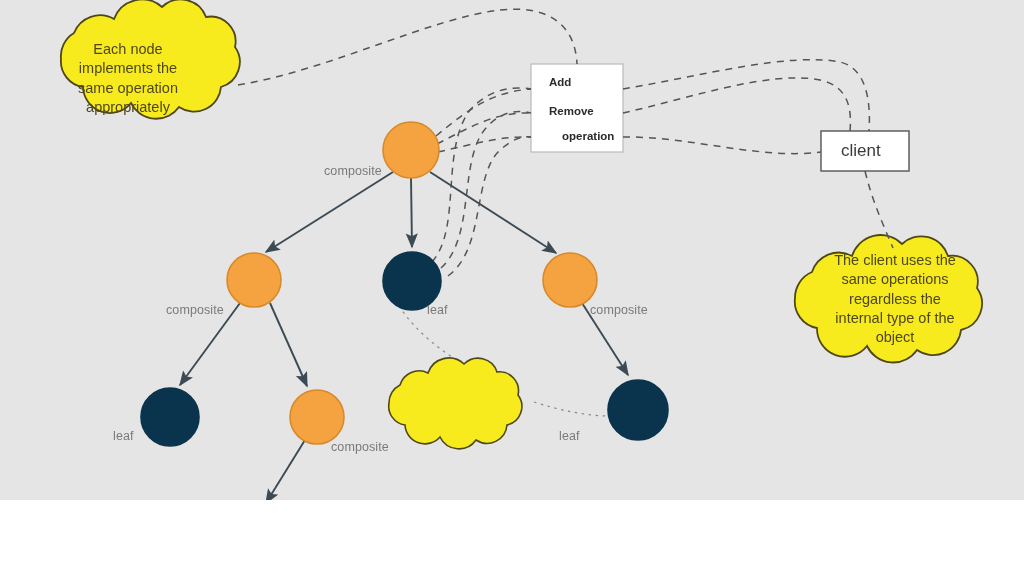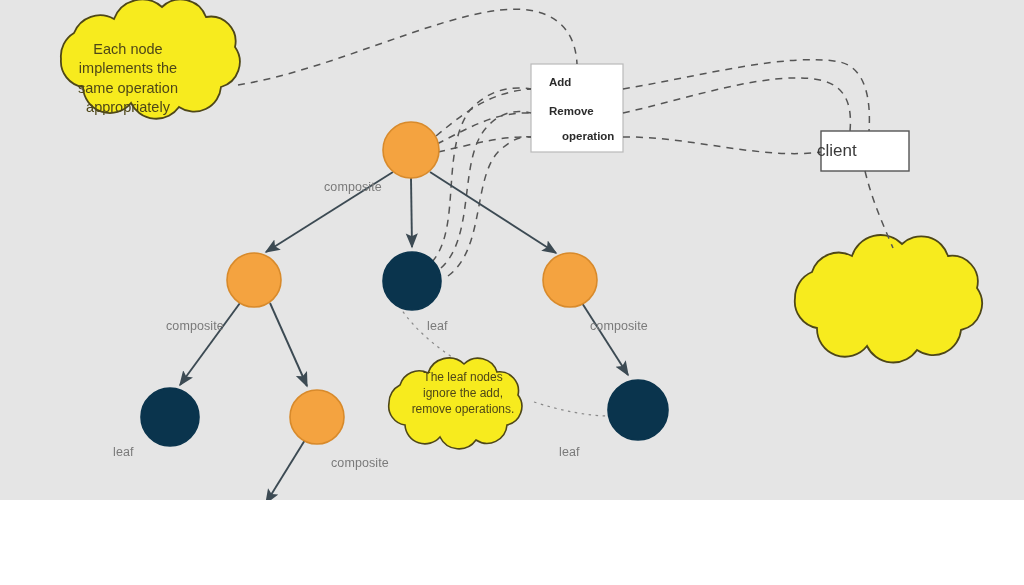--- a/index.html
+++ b/index.html
@@ -24,21 +24,20 @@
     width: 1024px;
     height: 585px;
   }
   .node-label {
     position: absolute;
     font-family: "Liberation Sans", sans-serif;
     font-size: 12.5px;
     color: #7a7a7a;
     white-space: nowrap;
     letter-spacing: 0.1px;
-    margin-top: 16px;
   }
   .cloud-text {
     position: absolute;
     font-family: "Liberation Sans", sans-serif;
     color: #4e4718;
     text-align: center;
     line-height: 1.33;
     white-space: pre-line;
     pointer-events: none;
   }
@@ -161,30 +160,32 @@
     <circle cx="317" cy="417" r="27" fill="#f4a340" stroke="#d88a2b" stroke-width="1.6"></circle>
     <circle cx="255" cy="535" r="28" fill="#0a344d" stroke="#0a344d" stroke-width="1.6"></circle>
     <circle cx="638" cy="410" r="30" fill="#0a344d" stroke="#0a344d" stroke-width="1.6"></circle>
   </svg>
 
   <div class="cloud-text" style="left:44px; top:40px; width:168px; font-size:14.5px;">Each node
 implements the
 same operation
 appropriately</div>
 
+  <div class="cloud-text" style="left:805px; top:251px; width:180px; font-size:14.5px;">The client uses the
+same operations
+regardless the
+internal type of the
+object</div>
 
-  <div class="cloud-text" style="left:385px; top:370px; width:156px; font-size:12px;">The leaf nodes
-ignore the add,
-remove operations.</div>
 
   <div class="box-text op-item" style="left:549px; top:76px;">Add</div>
   <div class="box-text op-item" style="left:549px; top:105px;text-align:center;">Remove</div>
   <div class="box-text op-item plain" style="left:562px; top:130px;">operation</div>
 
-  <div class="box-text client-text" style="left:817px; top:141px;">client</div>
+  <div class="box-text client-text" style="left:841px; top:141px;">client</div>
 
   <div class="node-label" style="left:324px; top:164px;">composite</div>
   <div class="node-label" style="left:166px; top:303px;">composite</div>
   <div class="node-label" style="left:427px; top:303px;">leaf</div>
   <div class="node-label" style="left:590px; top:303px;">composite</div>
   <div class="node-label" style="left:113px; top:429px;">leaf</div>
   <div class="node-label" style="left:331px; top:440px;">composite</div>
   <div class="node-label" style="left:281px; top:550px;">leaf</div>
   <div class="node-label" style="left:559px; top:429px;">leaf</div>
 

